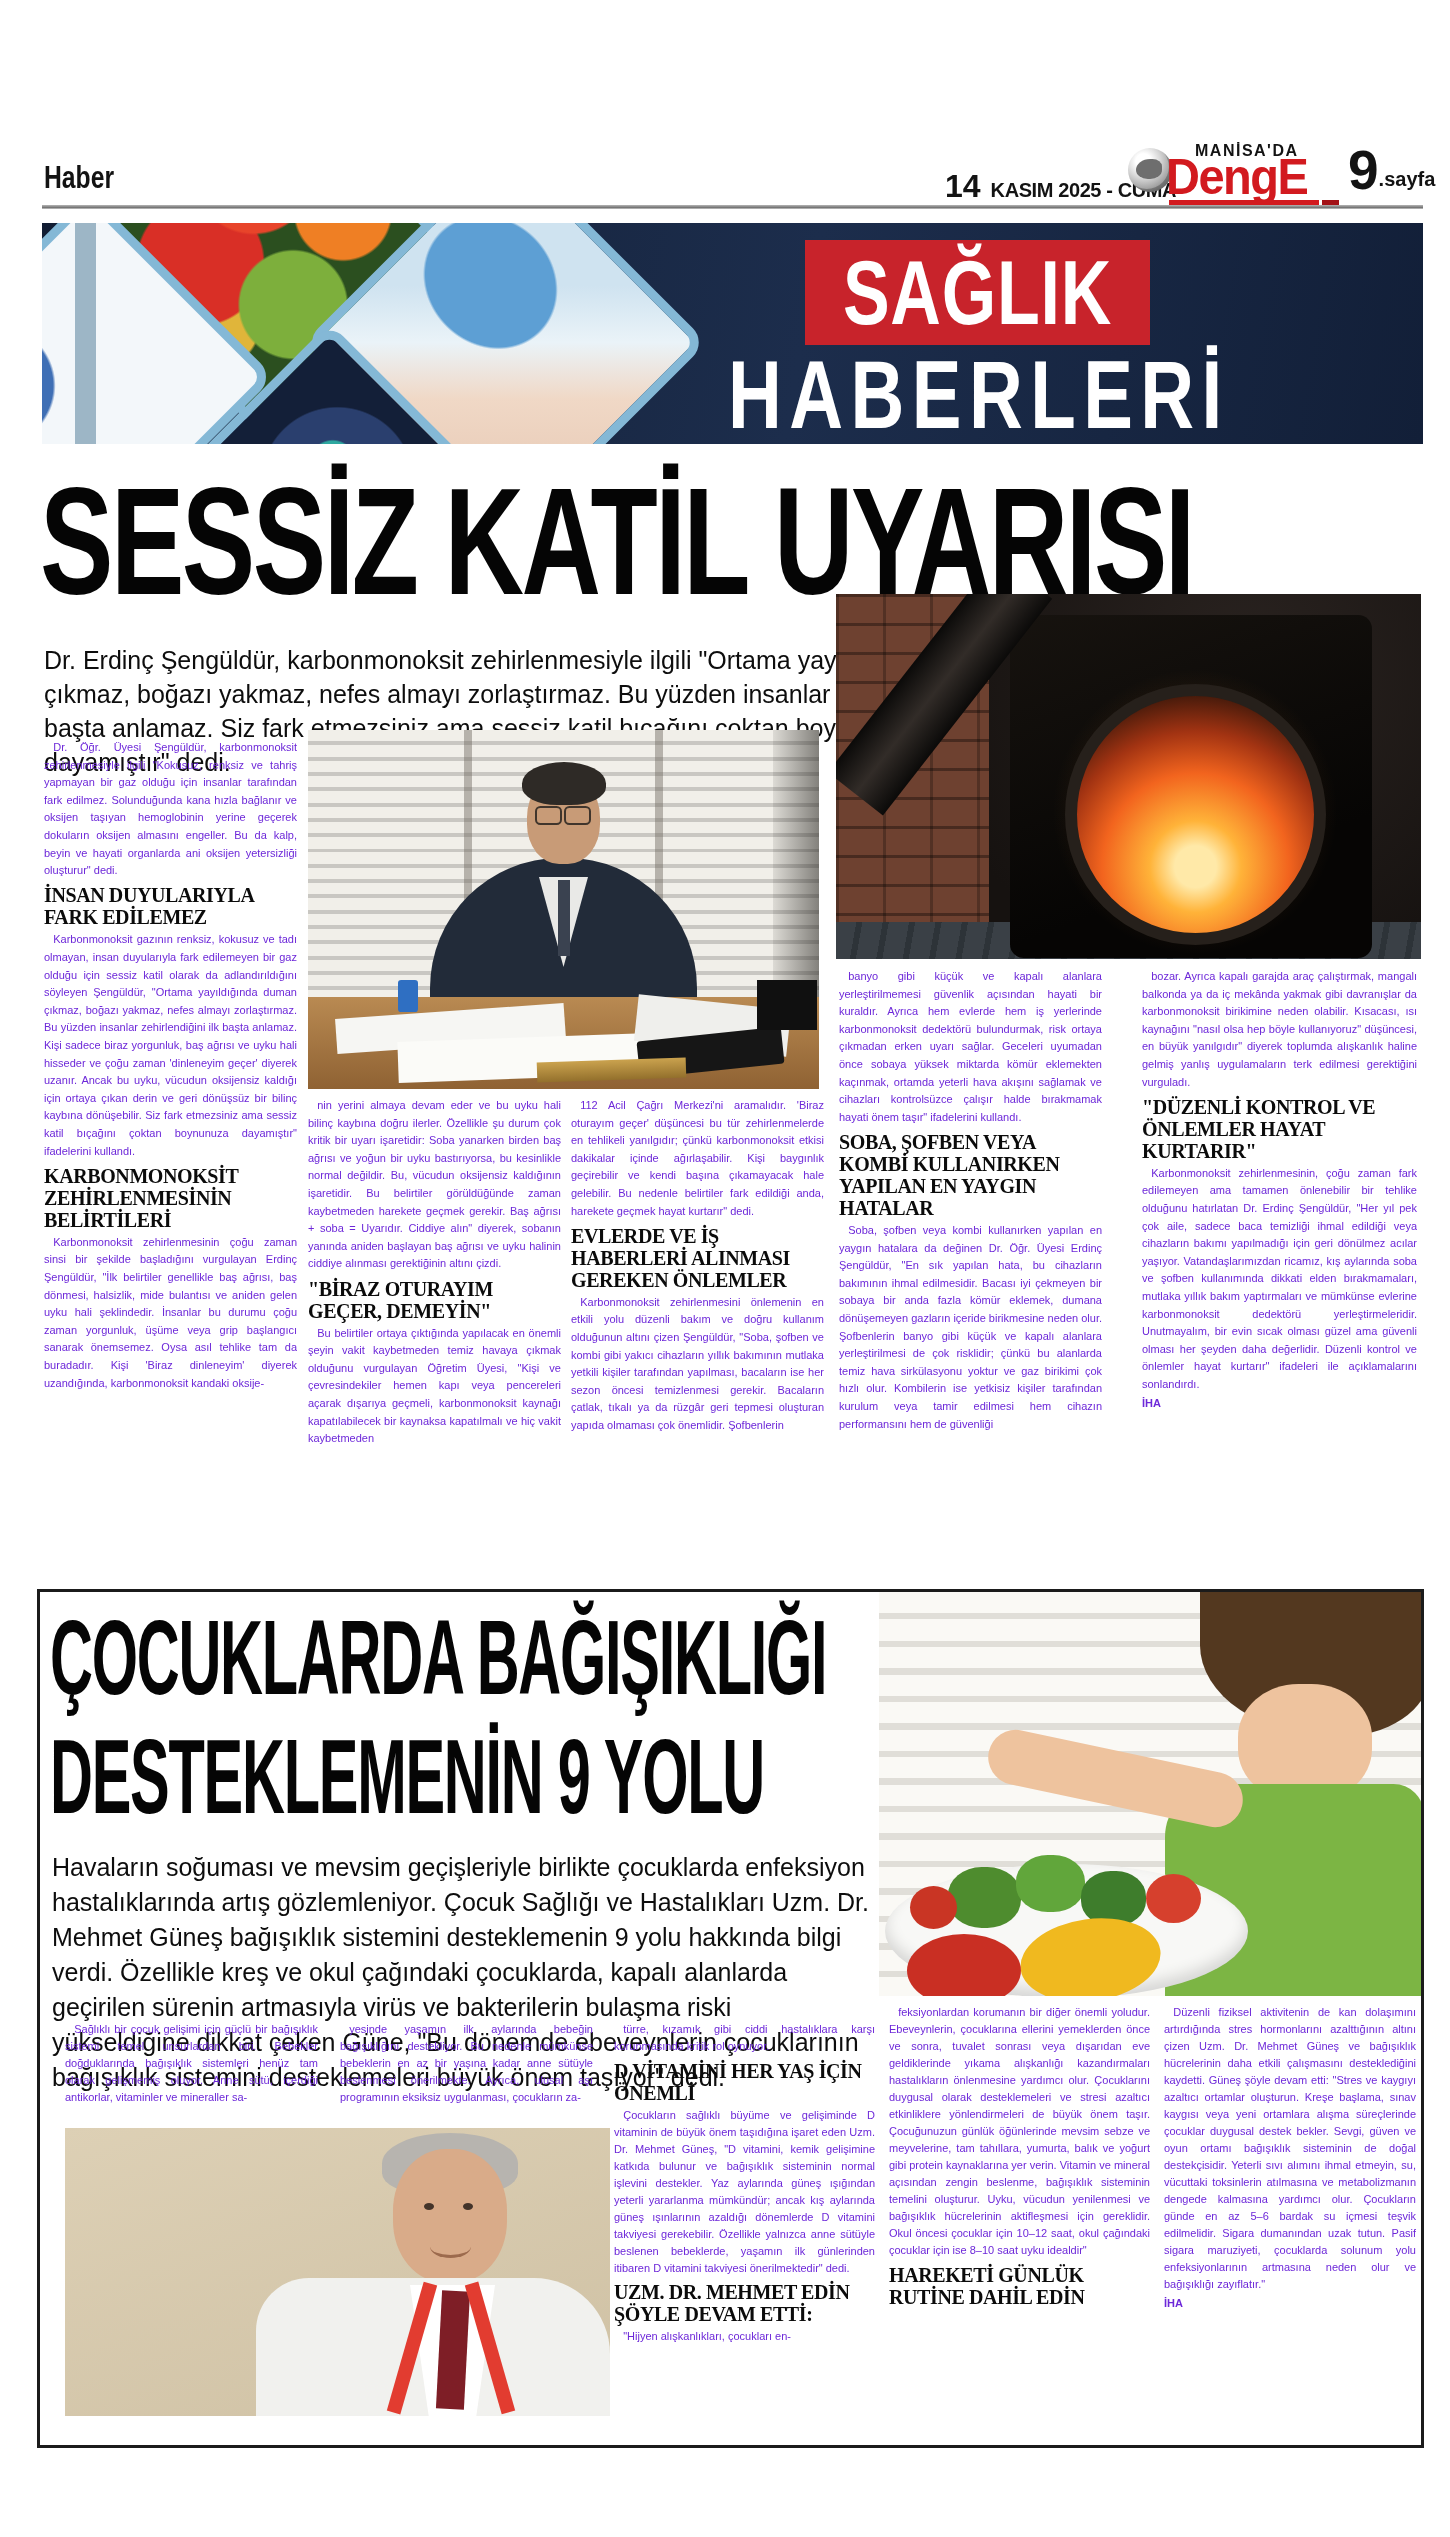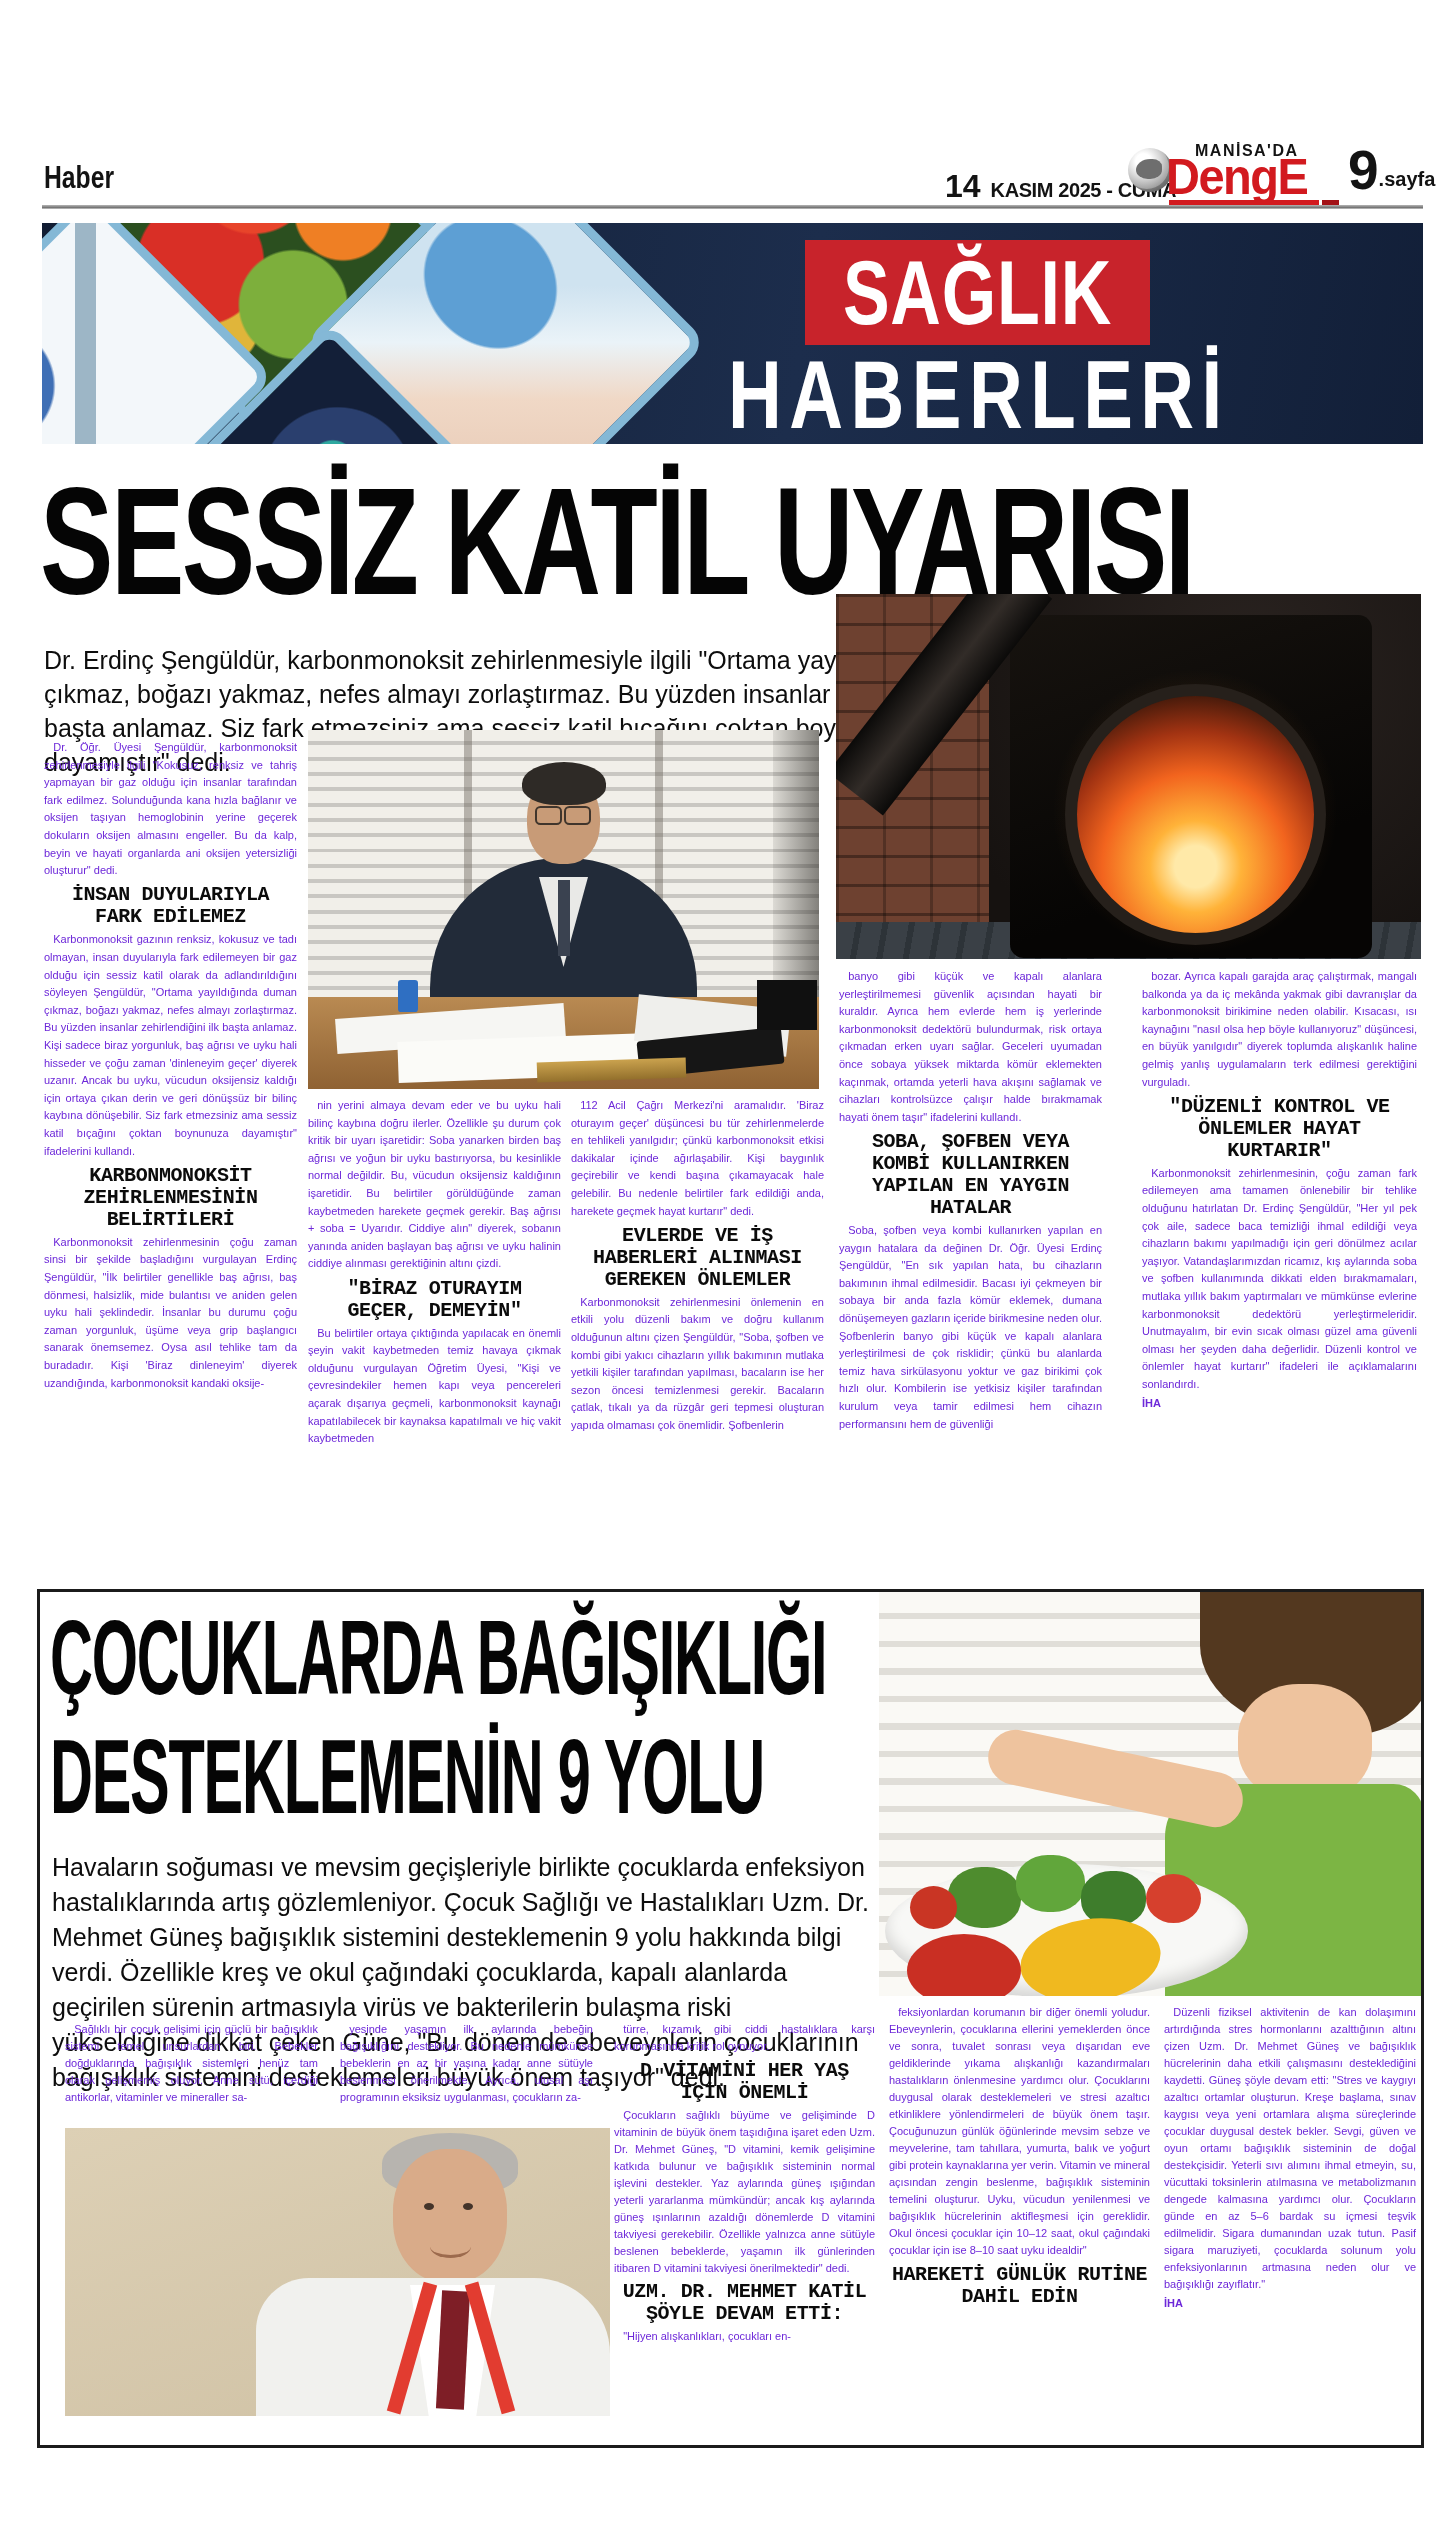--- a/index.html
+++ b/index.html
@@ -107,22 +107,22 @@
       background:radial-gradient(circle,rgba(255,140,40,.28),transparent 62%);}
   .spipe{left:69px;top:-46px;width:70px;height:275px;transform:rotate(38deg);
       background:linear-gradient(90deg,#0b0a09,#322c28 50%,#0b0a09);}
 
   
   .a1col,.a2col{position:absolute;overflow:hidden;}
   .a1col p,.a2col p{margin:0 0 1.5px;font-family:Liberation Sans, sans-serif;font-size:11px;
       text-align:justify;text-indent:9.2px;color:#6d28d9;}
   .a1col p{line-height:17.6px;}
   .a2col p{line-height:17px;}
-  .colhead{margin:4.6px 0 3.1px;font-family:Liberation Mono, monospace;font-weight:bold;
-      font-size:20px;line-height:22px;text-align:center;letter-spacing:-0.4px;color:#0b0b0b;}
+  .colhead{margin:4.6px 0 3.1px;font-family:Liberation Serif, serif;font-weight:bold;
+      font-size:20px;line-height:22px;letter-spacing:-0.4px;color:#0b0b0b;}
   .agency{text-indent:0 !important;font-weight:bold;}
 
   
   .a2box{left:37px;top:1589px;width:1387px;height:859px;border:3.1px solid #1b1b1b;box-sizing:border-box;background:#fff;}
   .headline2a{left:50px;top:1597px;}
   .headline2b{left:50px;top:1716px;}
   .headline2a span,.headline2b span{font-size:70px;font-weight:bold;letter-spacing:-1.5px;color:#050505;
       transform:scale(0.85,1.52);}
   .lead2{left:52px;top:1850px;width:818px;font-size:25px;line-height:35px;color:#0d0d0d;}
 
@@ -290,21 +290,21 @@
   <div class="a2col" style="left:65px;top:2021px;width:253px;height:104px;">
     <p>Sağlıklı bir çocuk gelişimi için güçlü bir bağışıklık sistemi temel unsurlardan biri. Bebekler doğduklarında bağışıklık sistemleri henüz tam olarak gelişmemiş oluyor. Anne sütü, içerdiği antikorlar, vitaminler ve mineraller sa-</p>
   </div>
   <div class="a2col" style="left:340px;top:2021px;width:253px;height:104px;">
     <p>yesinde yaşamın ilk aylarında bebeğin bağışıklığını destekliyor. Bu nedenle mümkünse bebeklerin en az bir yaşına kadar anne sütüyle beslenmesi önerilmekte. Ayrıca, ulusal aşı programının eksiksiz uygulanması, çocukların za-</p>
   </div>
   <div class="a2col" style="left:614px;top:2021px;width:261px;height:421px;">
     <p>türre, kızamık gibi ciddi hastalıklara karşı korunmasında kritik rol oynuyor.</p>
     <h3 class="colhead">D VİTAMİNİ HER YAŞ İÇİN ÖNEMLİ</h3>
     <p>Çocukların sağlıklı büyüme ve gelişiminde D vitaminin de büyük önem taşıdığına işaret eden Uzm. Dr. Mehmet Güneş, "D vitamini, kemik gelişimine katkıda bulunur ve bağışıklık sisteminin normal işlevini destekler. Yaz aylarında güneş ışığından yeterli yararlanma mümkündür; ancak kış aylarında güneş ışınlarının azaldığı dönemlerde D vitamini takviyesi gerekebilir. Özellikle yalnızca anne sütüyle beslenen bebeklerde, yaşamın ilk günlerinden itibaren D vitamini takviyesi önerilmektedir" dedi.</p>
-    <h3 class="colhead">UZM. DR. MEHMET KATİL ŞÖYLE DEVAM ETTİ:</h3>
+    <h3 class="colhead">UZM. DR. MEHMET EDİN ŞÖYLE DEVAM ETTİ:</h3>
     <p>"Hijyen alışkanlıkları, çocukları en-</p>
   </div>
   <div class="a2col" style="left:889px;top:2004px;width:261px;height:438px;">
     <p>feksiyonlardan korumanın bir diğer önemli yoludur. Ebeveynlerin, çocuklarına ellerini yemeklerden önce ve sonra, tuvalet sonrası veya dışarıdan eve geldiklerinde yıkama alışkanlığı kazandırmaları hastalıkların önlenmesine yardımcı olur. Çocuklarını duygusal olarak desteklemeleri ve stresi azaltıcı etkinliklere yönlendirmeleri de büyük önem taşır. Çocuğunuzun günlük öğünlerinde mevsim sebze ve meyvelerine, tam tahıllara, yumurta, balık ve yoğurt gibi protein kaynaklarına yer verin. Vitamin ve mineral açısından zengin beslenme, bağışıklık sisteminin temelini oluşturur. Uyku, vücudun yenilenmesi ve bağışıklık hücrelerinin aktifleşmesi için gereklidir. Okul öncesi çocuklar için 10–12 saat, okul çağındaki çocuklar için ise 8–10 saat uyku idealdir"</p>
     <h3 class="colhead">HAREKETİ GÜNLÜK RUTİNE DAHİL EDİN</h3>
   </div>
   <div class="a2col" style="left:1164px;top:2004px;width:252px;height:438px;">
     <p>Düzenli fiziksel aktivitenin de kan dolaşımını artırdığında stres hormonlarını azalttığının altını çizen Uzm. Dr. Mehmet Güneş ve bağışıklık hücrelerinin daha etkili çalışmasını desteklediğini kaydetti. Güneş şöyle devam etti: "Stres ve kaygıyı azaltıcı ortamlar oluşturun. Kreşe başlama, sınav kaygısı veya yeni ortamlara alışma süreçlerinde çocuklar duygusal destek bekler. Sevgi, güven ve oyun ortamı bağışıklık sisteminin de doğal destekçisidir. Yeterli sıvı alımını ihmal etmeyin, su, vücuttaki toksinlerin atılmasına ve metabolizmanın dengede kalmasına yardımcı olur. Çocukların günde en az 5–6 bardak su içmesi teşvik edilmelidir. Sigara dumanından uzak tutun. Pasif sigara maruziyeti, çocuklarda solunum yolu enfeksiyonlarının artmasına neden olur ve bağışıklığı zayıflatır."</p>
     <p class="agency">İHA</p>
   </div>

